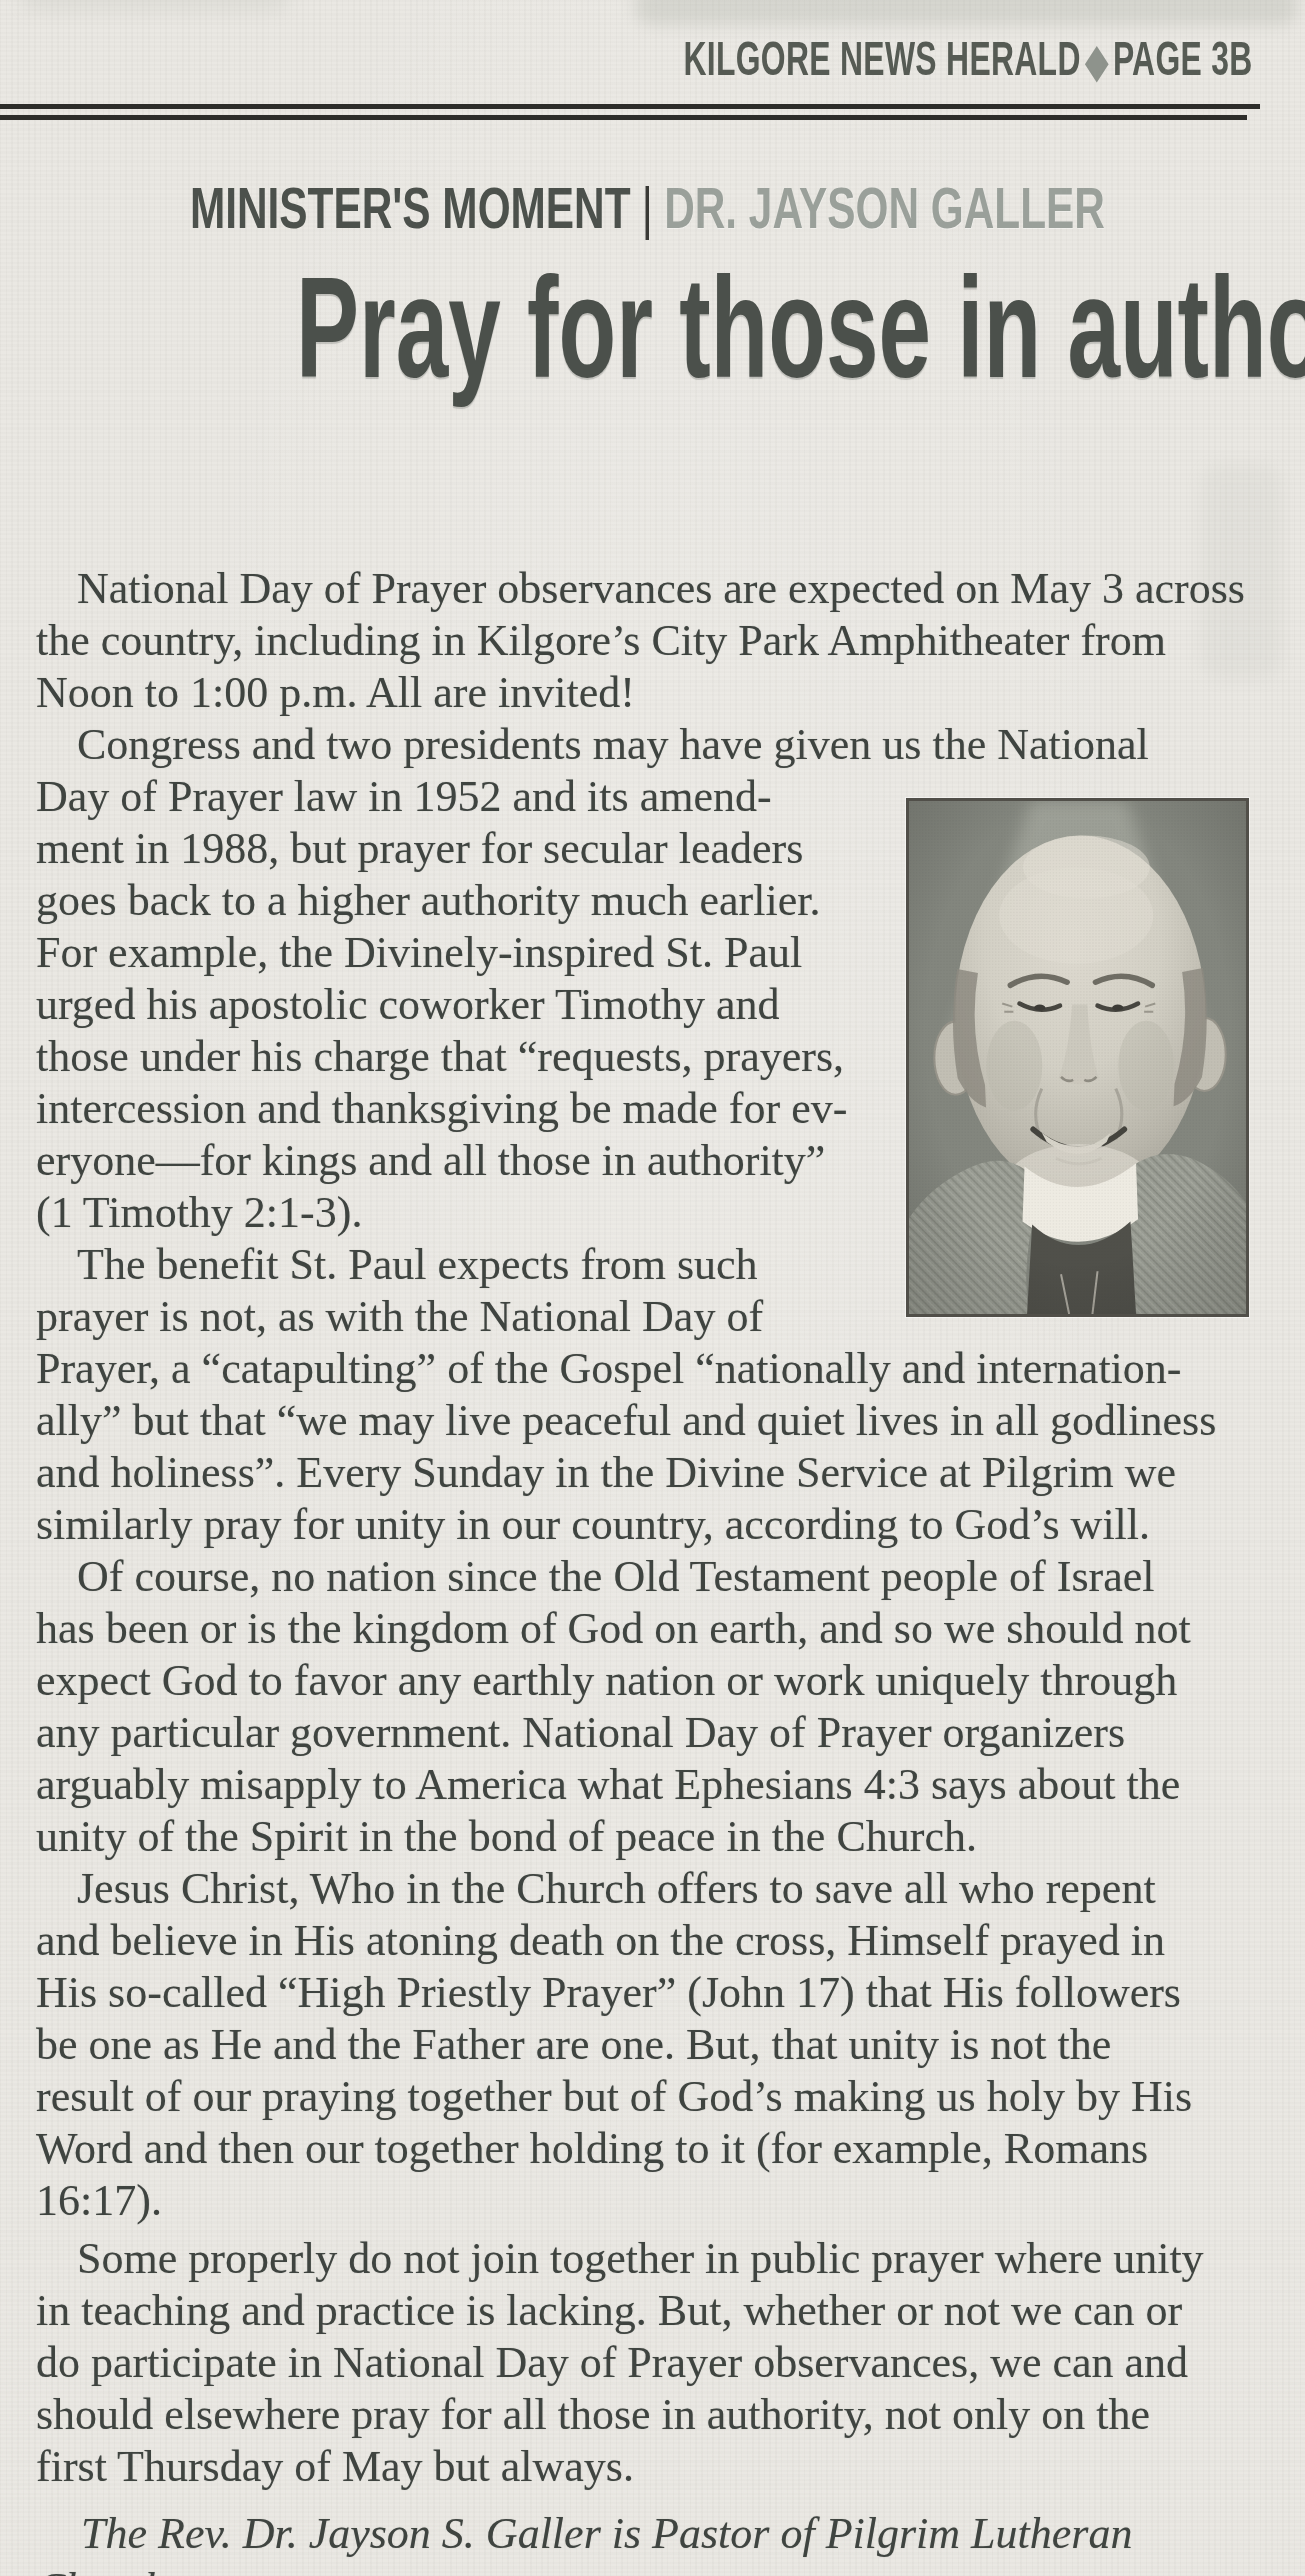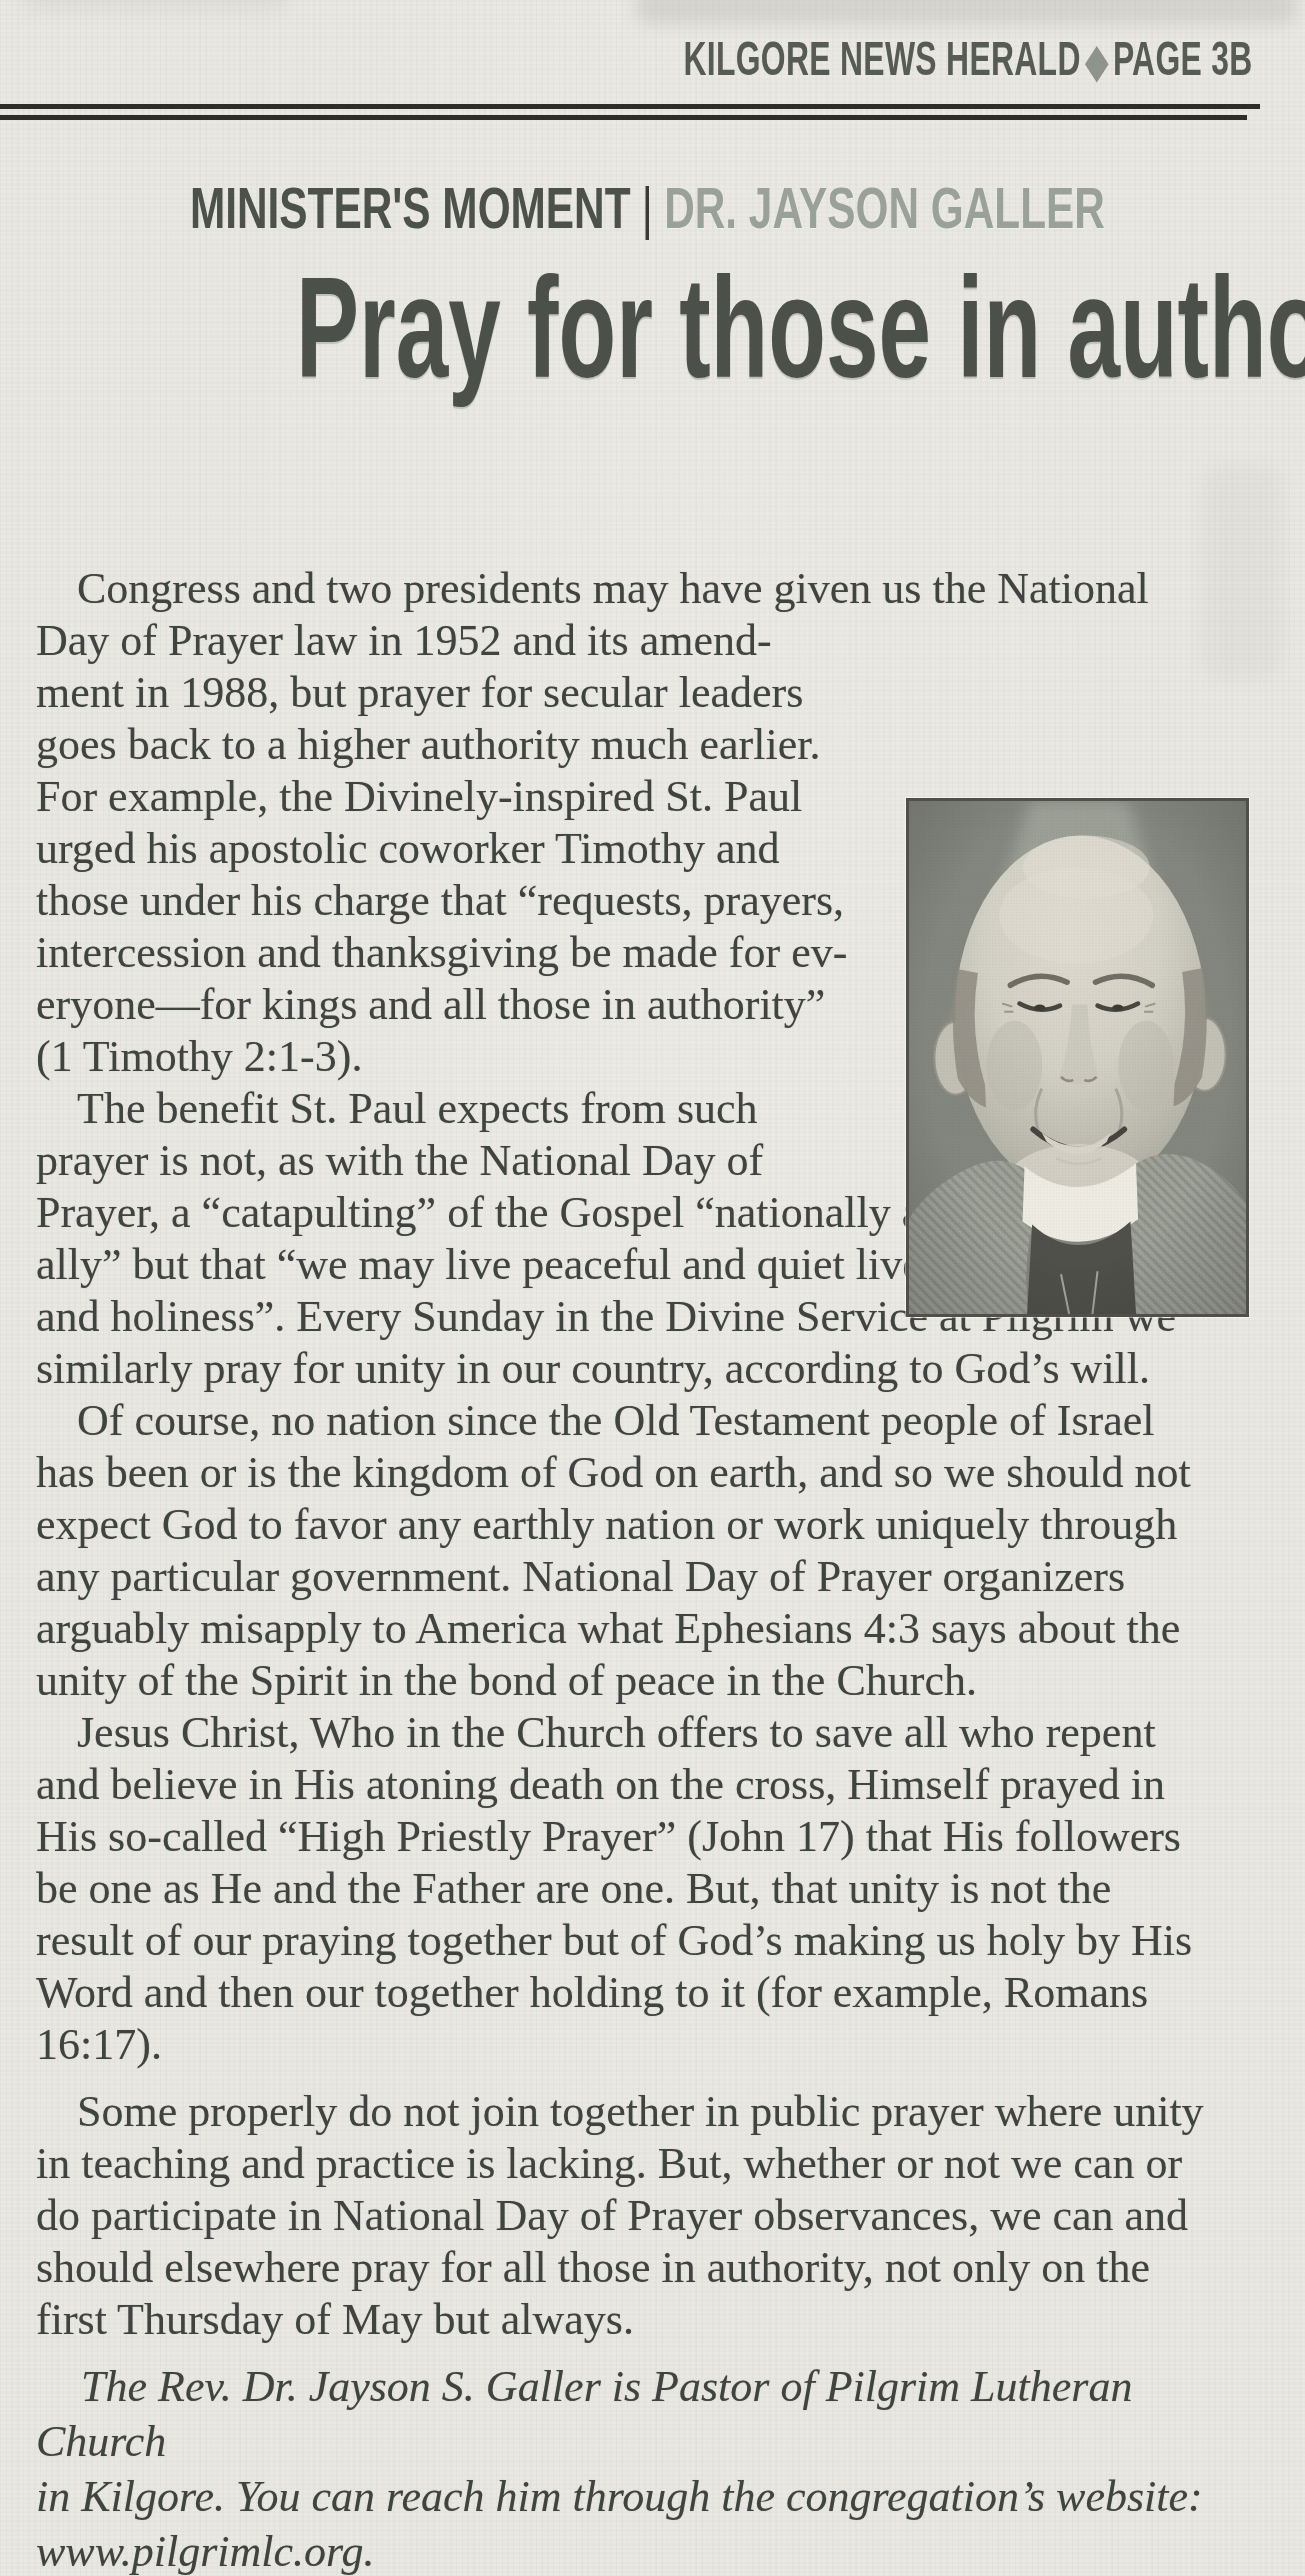--- a/index.html
+++ b/index.html
@@ -57,21 +57,21 @@
     transform:scaleX(0.665);transform-origin:50% 50%;
     text-shadow:0 1.5px 1px rgba(70,75,70,.25);
   }
 
   .article{
     position:absolute;left:36px;top:563px;width:1221px;
     font-size:44px;line-height:52px;
     text-shadow:0 0 1px rgba(61,66,62,.30);
   }
   .article p{margin:0;text-indent:41px;white-space:pre-line;}
-  .article p.gap{margin-top:15px;}
+  .article p.gap{margin-top:6px;}
   .article p.bio{font-style:italic;line-height:55px;margin-top:13.4px;text-indent:45px;}
 
   .photo{
     position:absolute;left:906px;top:798px;width:343px;height:519px;
     box-sizing:border-box;border:3.6px solid #514f49;outline:1px solid rgba(255,255,255,.5);
     background:#878a81;margin:0;
   }
   .photo svg{display:block;width:100%;height:100%;}
 </style>
 </head>
@@ -96,20 +96,23 @@
   <div class="kicker">
     <span class="section">MINISTER'S MOMENT</span><span class="sep">|</span><span class="author">DR. JAYSON GALLER</span>
   </div>
 
   <h1 class="headline" style="margin:0;">
     <span class="hl">Pray for those in authority</span>
     <span class="hl">May 3 and always</span>
   </h1>
 
   <article class="article">
+      <p>National Day of Prayer observances are expected on May 3 across
+the country, including in Kilgore’s City Park Amphitheater from
+Noon to 1:00 p.m. All are invited!</p>
       <p>Congress and two presidents may have given us the National
 Day of Prayer law in 1952 and its amend-
 ment in 1988, but prayer for secular leaders
 goes back to a higher authority much earlier.
 For example, the Divinely-inspired St. Paul
 urged his apostolic coworker Timothy and
 those under his charge that “requests, prayers,
 intercession and thanksgiving be made for ev-
 eryone—for kings and all those in authority”
 (1 Timothy 2:1-3).</p>

